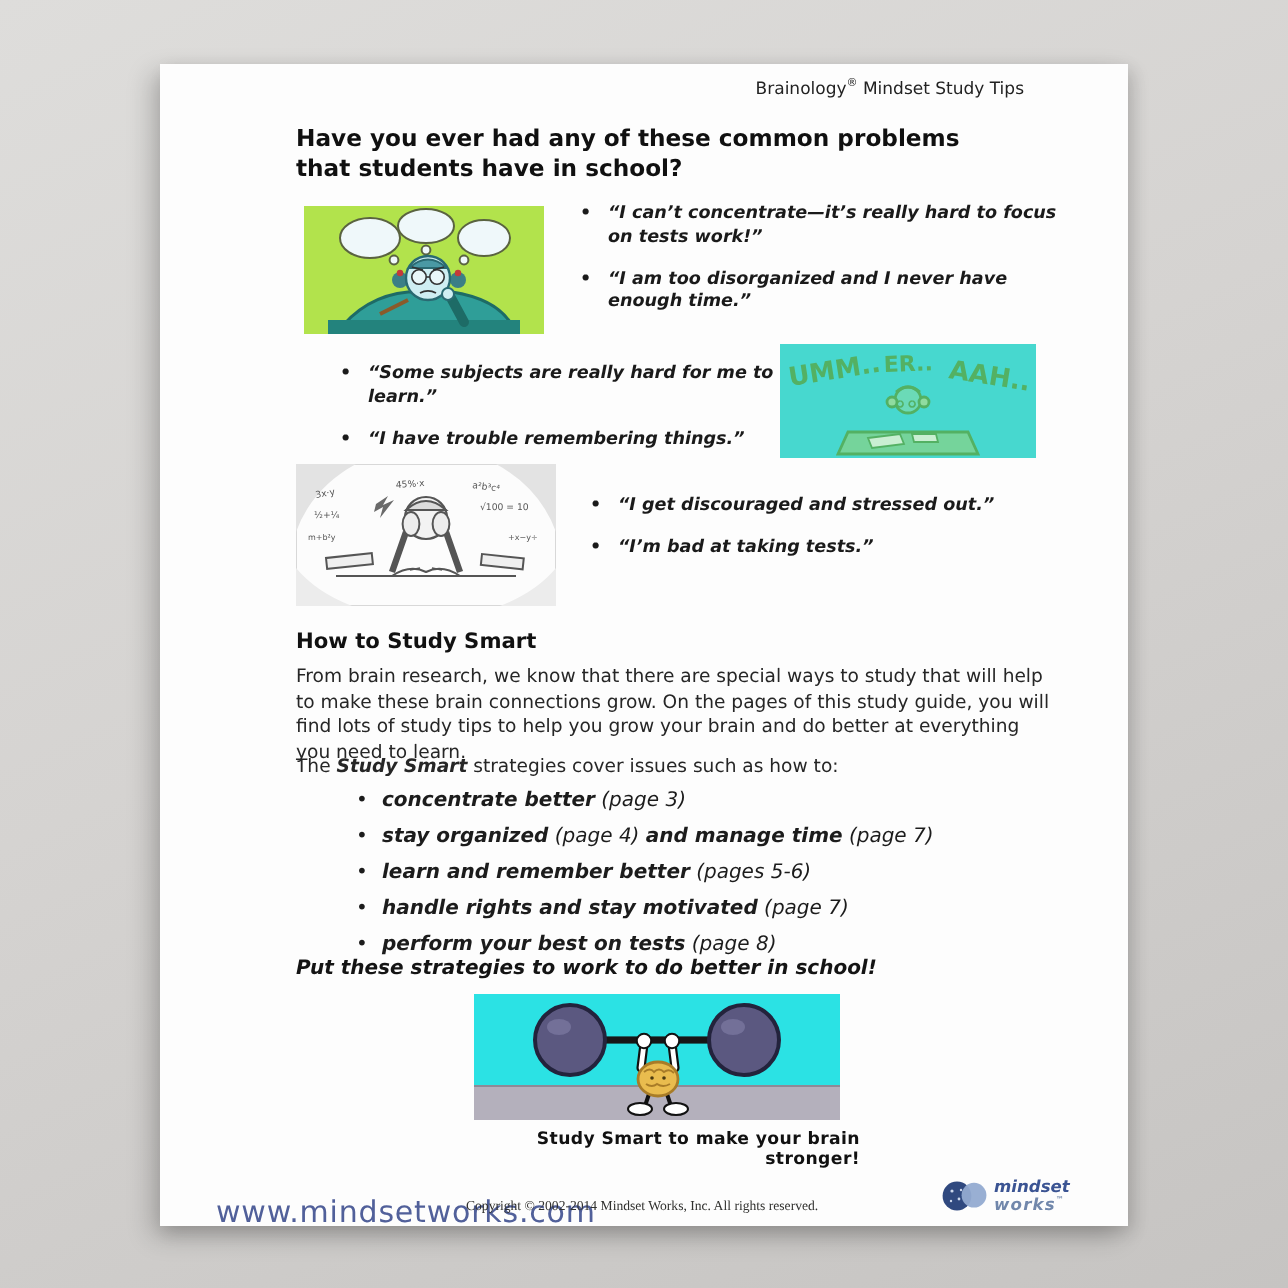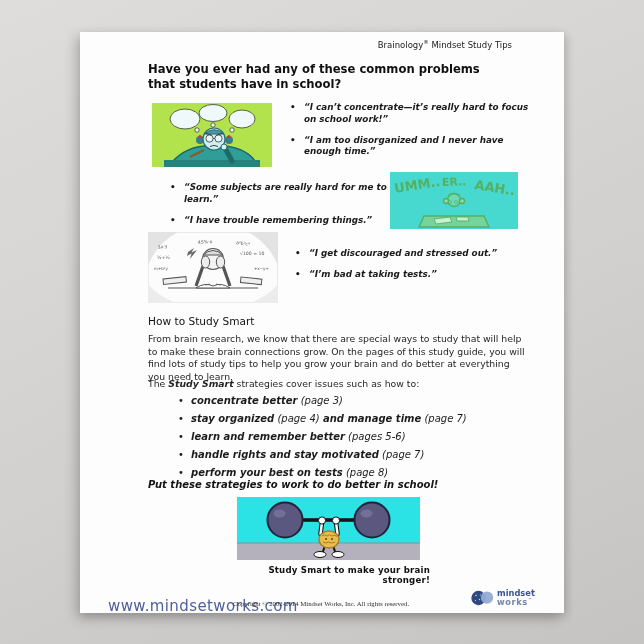--- a/index.html
+++ b/index.html
@@ -24,37 +24,37 @@
   .cartoon2{left:310px;top:140px;width:128px;height:57px;}
   .cartoon3{left:68px;top:200px;width:130px;height:71px;}
   .cartoon4{left:157px;top:465px;width:183px;height:63px;}
   .quote-list{list-style:none;margin:0;padding:0;}
   .quotes-a{left:208px;top:70px;width:250px;}
   .quotes-b{left:88px;top:150px;width:238px;}
   .quotes-c{left:213px;top:216px;width:245px;}
   .q-item{position:relative;padding-left:16px;margin-bottom:9px;
     font-weight:bold;font-style:italic;font-size:8.8px;line-height:1.34;color:#1a1a1a;}
   .q-item::before{content:"\2022";position:absolute;left:2px;top:0;font-style:normal;}
-  .how-heading{left:68px;top:283px;font-size:10.6px;font-weight:normal;color:#111;}
+  .how-heading{left:68px;top:283px;font-size:10.6px;font-weight:bold;color:#111;}
   .how-paragraph{left:68px;top:301px;width:380px;font-size:9.3px;line-height:1.35;color:#262626;}
   .lead-line{left:68px;top:346px;width:380px;font-size:9.3px;color:#262626;}
   .lead-line span{position:static;text-align:center;}
   .lead-bold{font-weight:bold;font-style:italic;}
   .strategy-list{list-style:none;margin:0;padding:0;left:96px;top:363px;width:340px;}
   .s-item{position:relative;padding-left:15px;margin-bottom:6px;
     font-size:10px;font-style:italic;color:#1c1c1c;line-height:1.2;}
   .s-item::before{content:"\2022";position:absolute;left:2px;top:0;font-style:normal;}
   .s-item span{position:static;}
   .s-item .b{font-weight:bold;}
   .closing-line{left:68px;top:447px;font-size:10px;font-weight:bold;font-style:italic;color:#141414;}
   .brain-caption{left:147px;top:533px;width:203px;text-align:right;
     font-size:8.6px;font-weight:600;color:#111;letter-spacing:0.2px;}
   .footer-url{left:28px;top:565px;font-size:15px;color:#51609a;letter-spacing:0.4px;text-decoration:none;cursor:pointer;}
   .footer-copy{left:153px;top:568px;font-size:6.8px;font-family:"Liberation Serif",serif;color:#30302e;}
-  .logo{left:390px;top:556px;width:72px;height:20px;display:flex;align-items:center;gap:3px;position:absolute;}
+  .logo{left:390px;top:556px;width:72px;height:20px;display:flex;align-items:center;gap:3px;position:absolute;font-style:italic;}
   .logo *{position:static;}
   .logo svg{display:block;}
   .logo-text{line-height:1.05;font-size:8.3px;font-weight:bold;color:#3b5493;}
   .logo-text .w2{color:#7187ab;letter-spacing:0.6px;font-weight:600;}
   .logo-text sup{font-size:4px;}
 </style>
 </head>
 <body>
 
 <div class="poster">
@@ -93,21 +93,21 @@
         <circle cx="66.5" cy="35.5" r="3.6" fill="#e9f7f9" stroke="#333" stroke-width="0.8"></circle>
         <line x1="61.1" y1="35.5" x2="62.9" y2="35.5" stroke="#333" stroke-width="0.8"></line>
         <path d="M54 30.5 l5.5 1.5 M70 30.5 l-5.5 1.5" stroke="#333" stroke-width="0.8" fill="none"></path>
         <path d="M58 43.5 q4 -2.2 8 0" stroke="#333" stroke-width="0.9" fill="none"></path>
         <circle cx="72" cy="44" r="3" fill="#cfeef2" stroke="#2a6a72"></circle>
       </g>
     </svg>
   </div>
 
   <ul class="quote-list quotes-a">
-    <li class="q-item">“I can’t concentrate—it’s really hard to focus on school work!”</li>
+    <li class="q-item">“I can’t concentrate—it’s really hard to focus on tests work!”</li>
     <li class="q-item">“I am too disorganized and I never have enough time.”</li>
   </ul>
 
   <ul class="quote-list quotes-b">
     <li class="q-item">“Some subjects are really hard for me to learn.”</li>
     <li class="q-item">“I have trouble remembering things.”</li>
   </ul>
 
   <div class="cartoon cartoon2">
     <svg width="128" height="57" viewBox="0 0 128 57">

